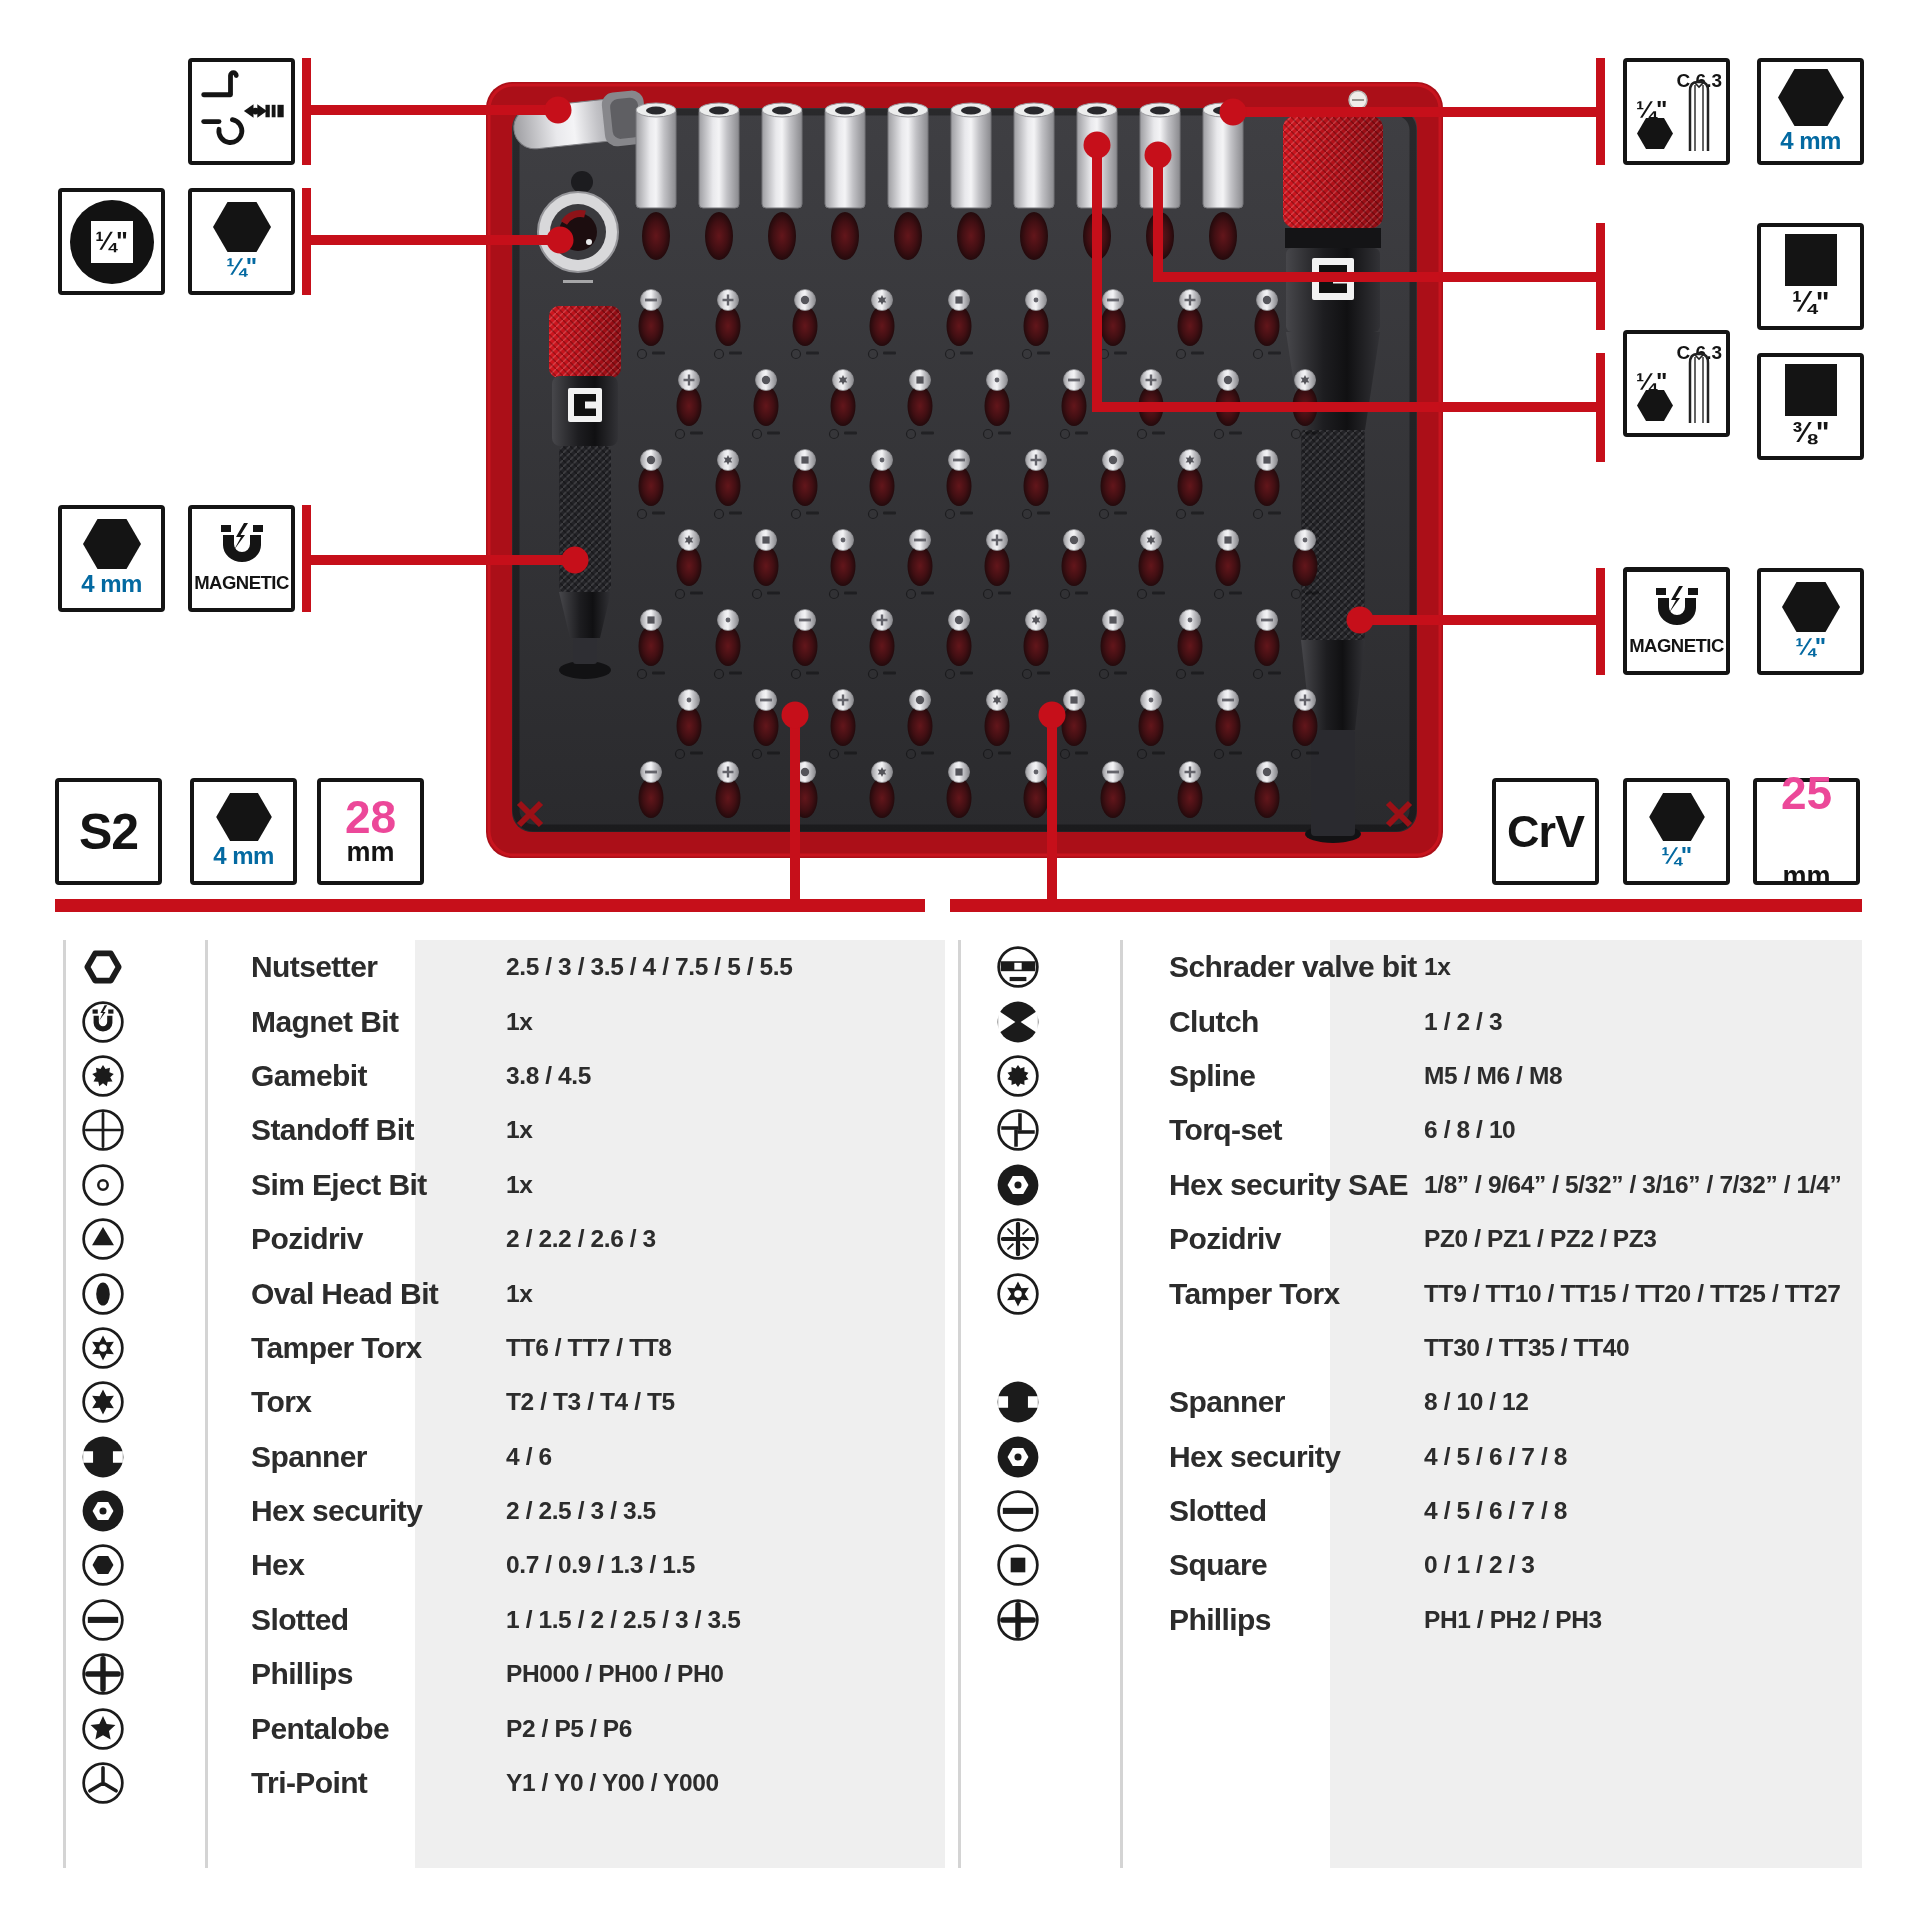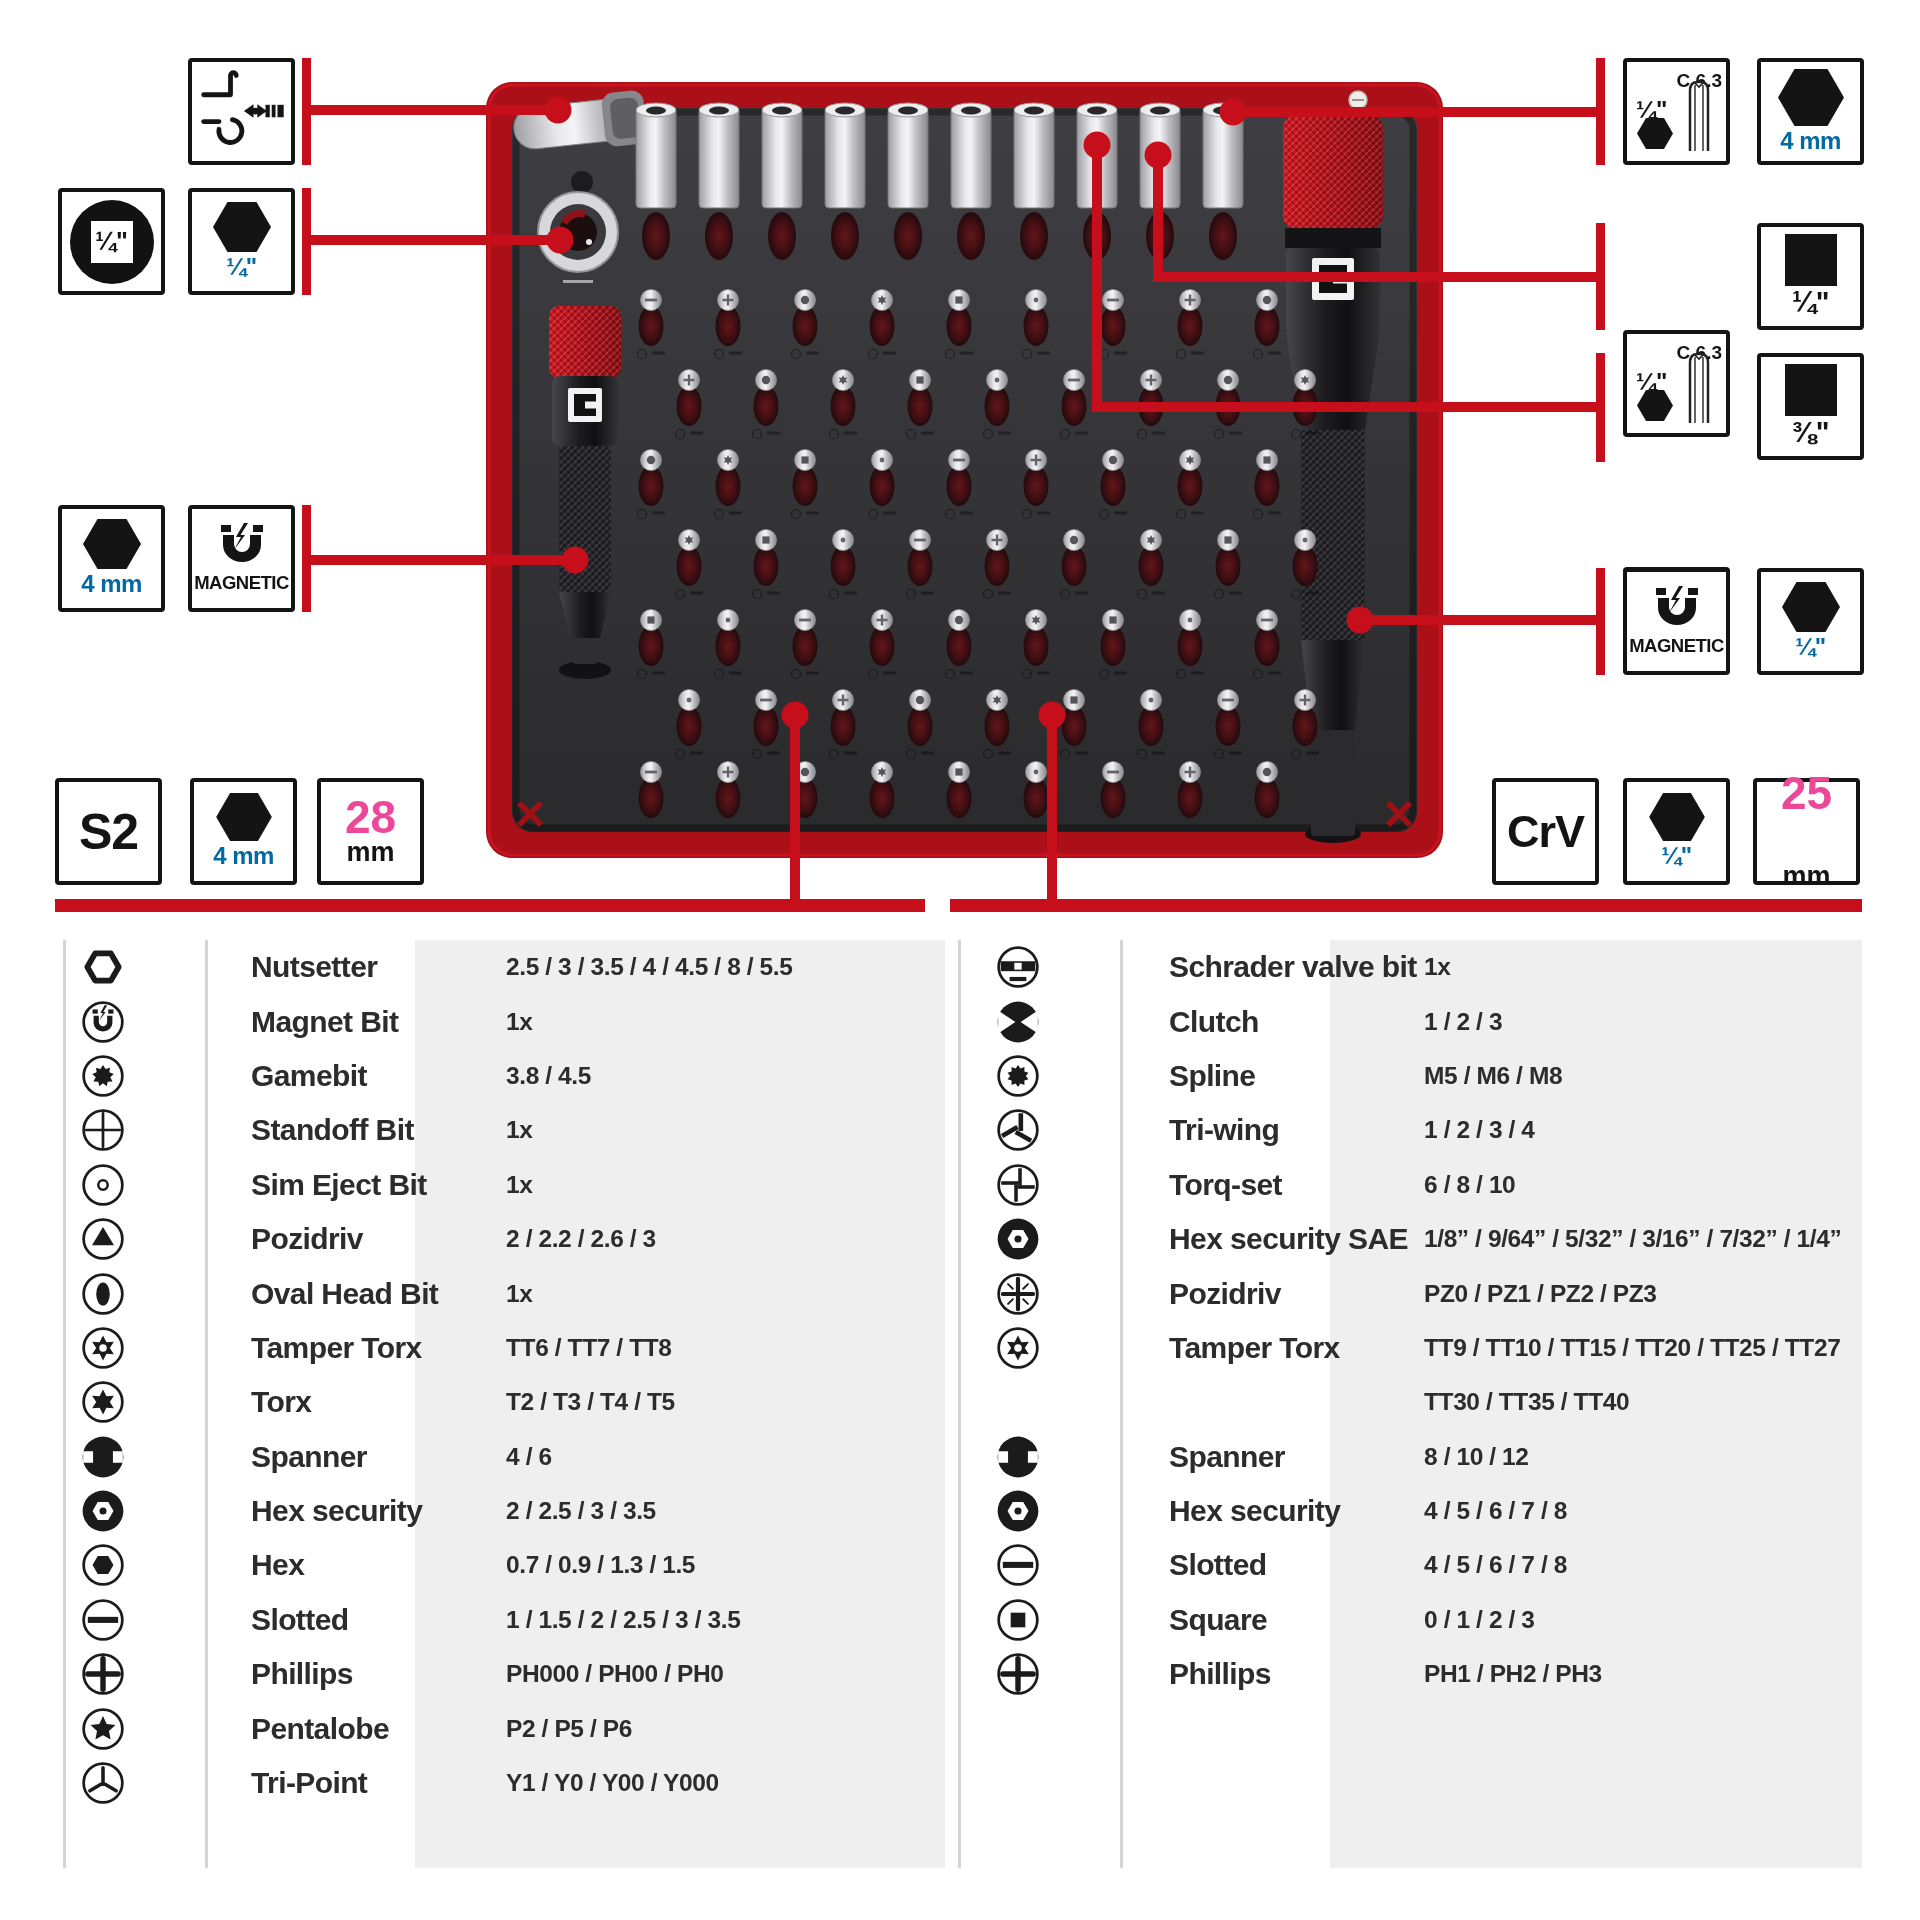--- a/index.html
+++ b/index.html
@@ -674,21 +674,21 @@
   </div>
 
   <div id="table-left" class="spec-table">
       <div class="trow">
         <span class="ticon">
           <svg width="46" height="46" viewBox="0 0 44 44">
             <polygon points="37.0,22.0 29.5,35.0 14.5,35.0 7.0,22.0 14.5,9.0 29.5,9.0" fill="none" stroke="#1b1b1b" stroke-width="5.5" stroke-linejoin="round"></polygon>
           </svg>
         </span>
         <span class="tlabel">Nutsetter</span>
-        <span class="tval">2.5 / 3 / 3.5 / 4 / 4.5 /  8 / 5.5</span>
+        <span class="tval">2.5 / 3 / 3.5 / 4 / 7.5 /  5 / 5.5</span>
       </div>
       <div class="trow">
         <span class="ticon">
           <svg width="46" height="46" viewBox="0 0 44 44">
             <circle cx="22" cy="22" r="18.5" fill="none" stroke="#1b1b1b" stroke-width="2.6"></circle>
             <g fill="#1b1b1b">
               <rect x="12" y="10" width="5" height="4"></rect>
               <rect x="27" y="10" width="5" height="4"></rect>
               <path d="M13,16 v7 a9,8 0 0 0 18,0 v-7 h-5 v6 a4,4 0 0 1 -8,0 v-6 Z"></path>
               <polygon points="23.5,6 19.5,13.5 22,13.5 18.5,20.5 24.5,12.5 22.2,12.5 26,6"></polygon>
@@ -874,34 +874,20 @@
           </svg>
         </span>
         <span class="tlabel">Spline</span>
         <span class="tval">M5 / M6 / M8</span>
       </div>
       <div class="trow">
         <span class="ticon">
           <svg width="46" height="46" viewBox="0 0 44 44">
             <circle cx="22" cy="22" r="18.5" fill="none" stroke="#1b1b1b" stroke-width="2.6"></circle>
             <g fill="#1b1b1b">
-              <rect x="20" y="6" width="4.4" height="17" transform="rotate(0 22 22) translate(2.5 0)"></rect>
-              <rect x="20" y="6" width="4.4" height="17" transform="rotate(120 22 22) translate(2.5 0)"></rect>
-              <rect x="20" y="6" width="4.4" height="17" transform="rotate(240 22 22) translate(2.5 0)"></rect>
-            </g>
-          </svg>
-        </span>
-        <span class="tlabel">Tri-wing</span>
-        <span class="tval">1 / 2 / 3 / 4</span>
-      </div>
-      <div class="trow">
-        <span class="ticon">
-          <svg width="46" height="46" viewBox="0 0 44 44">
-            <circle cx="22" cy="22" r="18.5" fill="none" stroke="#1b1b1b" stroke-width="2.6"></circle>
-            <g fill="#1b1b1b">
               <rect x="20.4" y="6" width="3.4" height="16.5" transform="rotate(0 22 22) translate(1.8 0)"></rect>
               <rect x="20.4" y="6" width="3.4" height="16.5" transform="rotate(90 22 22) translate(1.8 0)"></rect>
               <rect x="20.4" y="6" width="3.4" height="16.5" transform="rotate(180 22 22) translate(1.8 0)"></rect>
               <rect x="20.4" y="6" width="3.4" height="16.5" transform="rotate(270 22 22) translate(1.8 0)"></rect>
             </g>
           </svg>
         </span>
         <span class="tlabel">Torq-set</span>
         <span class="tval">6 / 8 / 10</span>
       </div>

